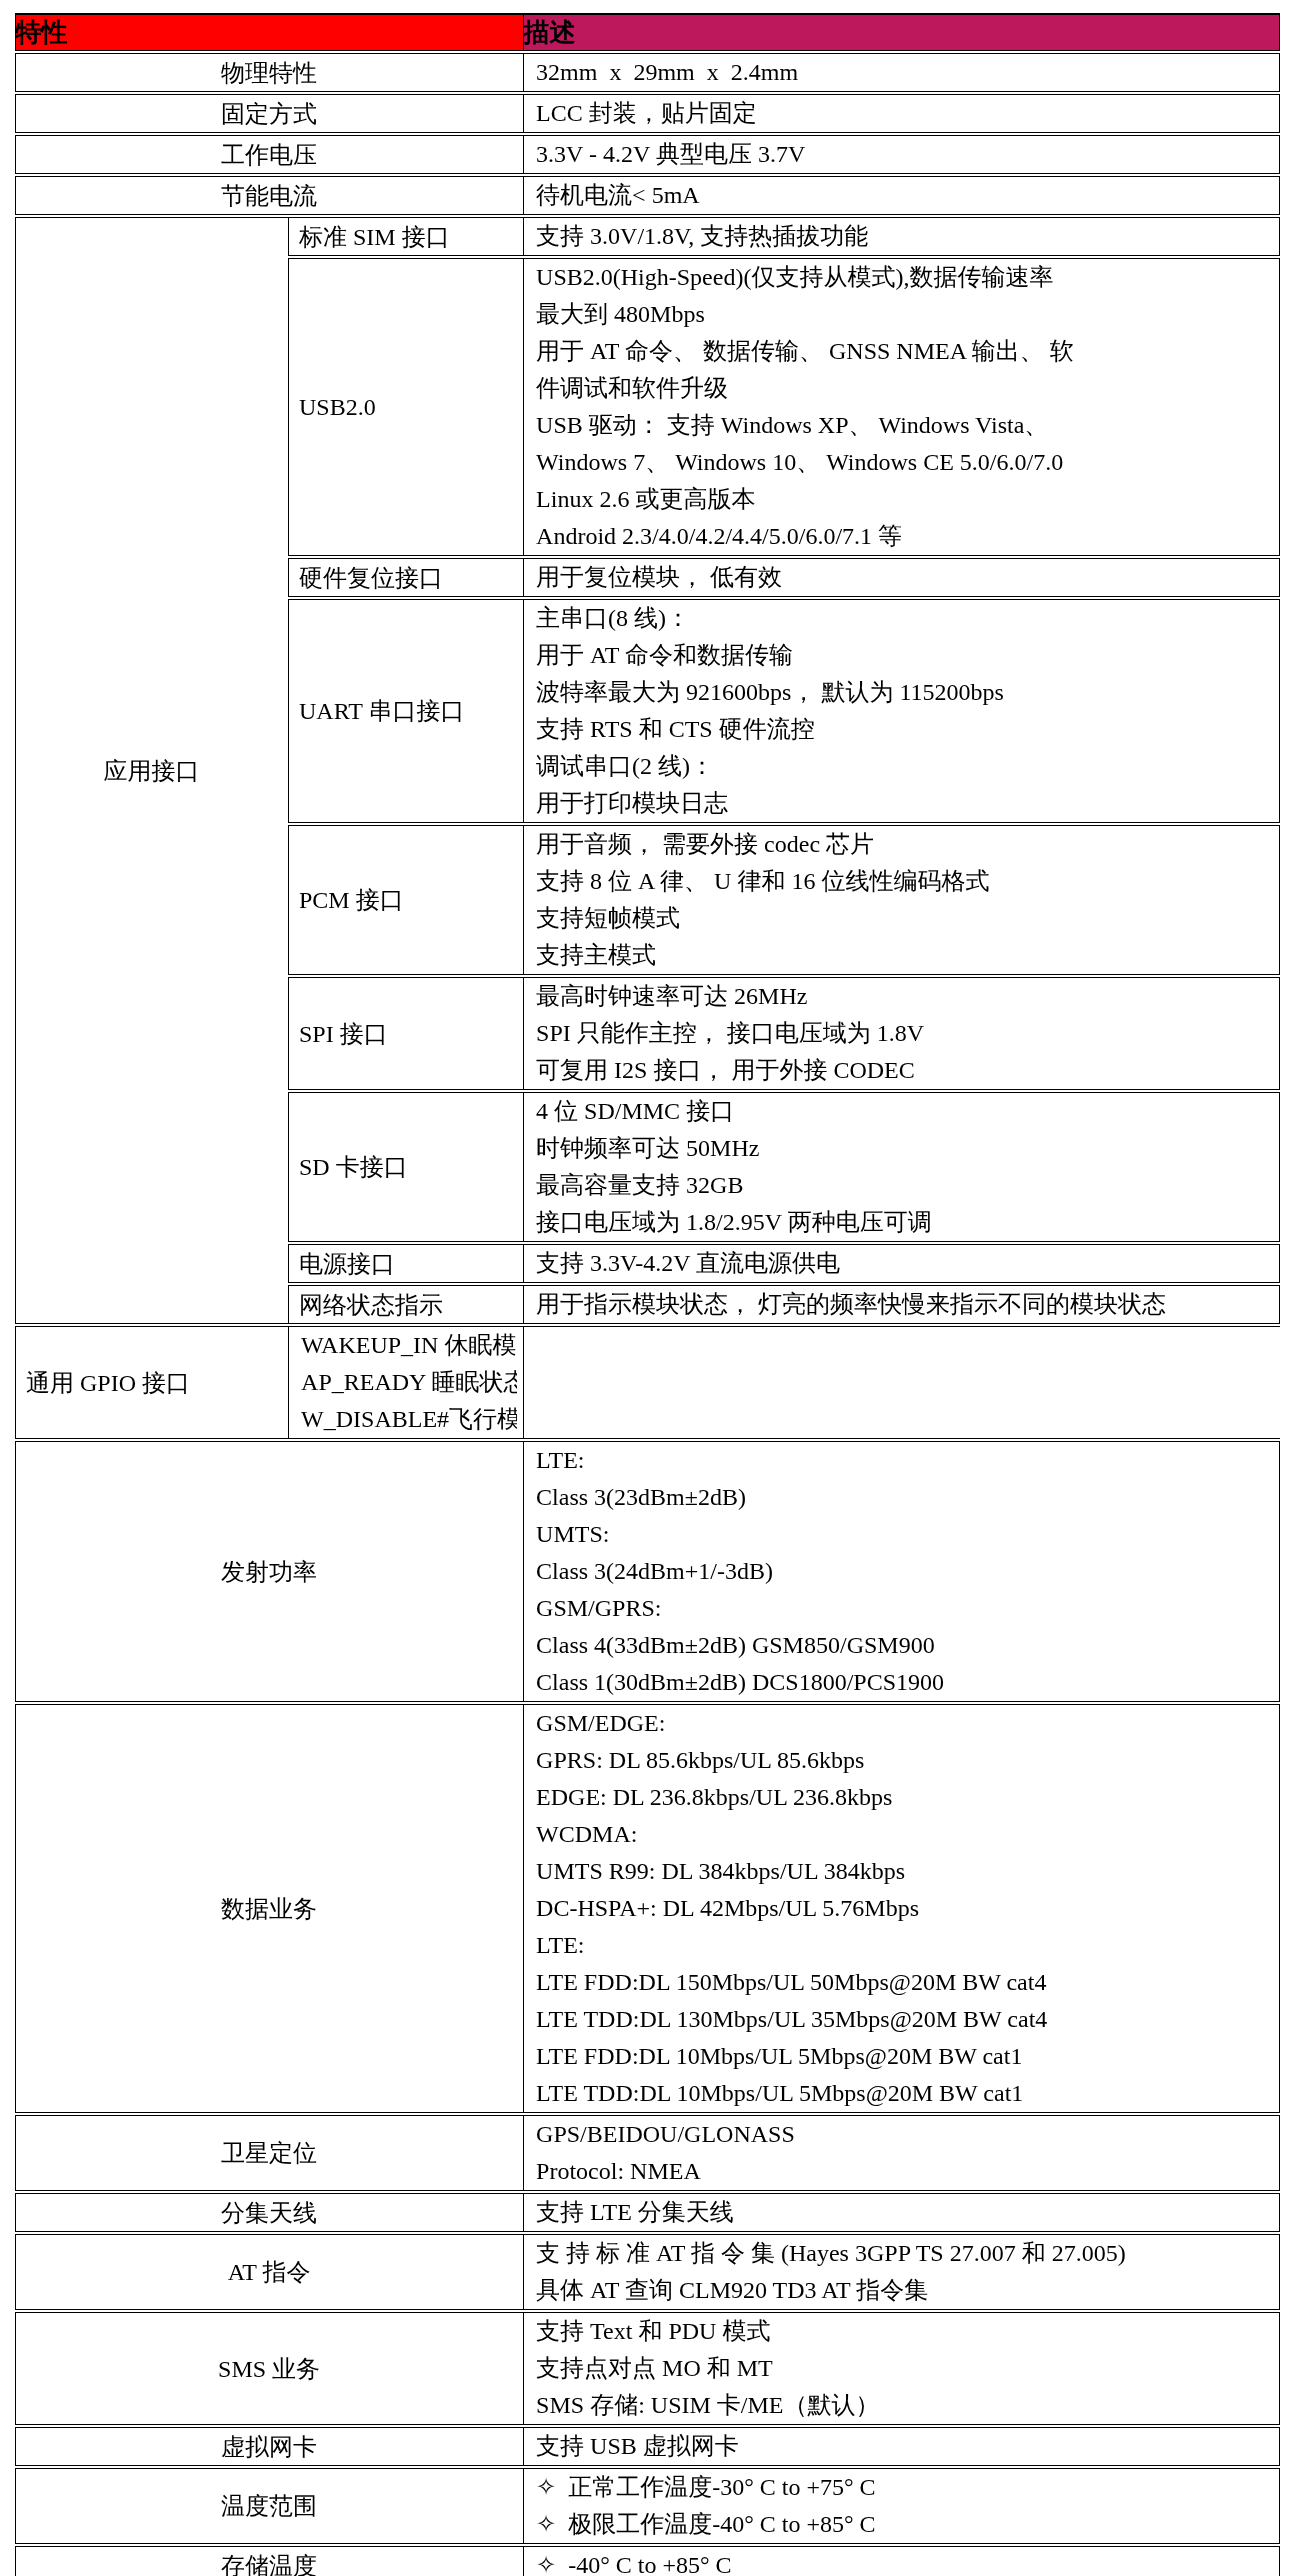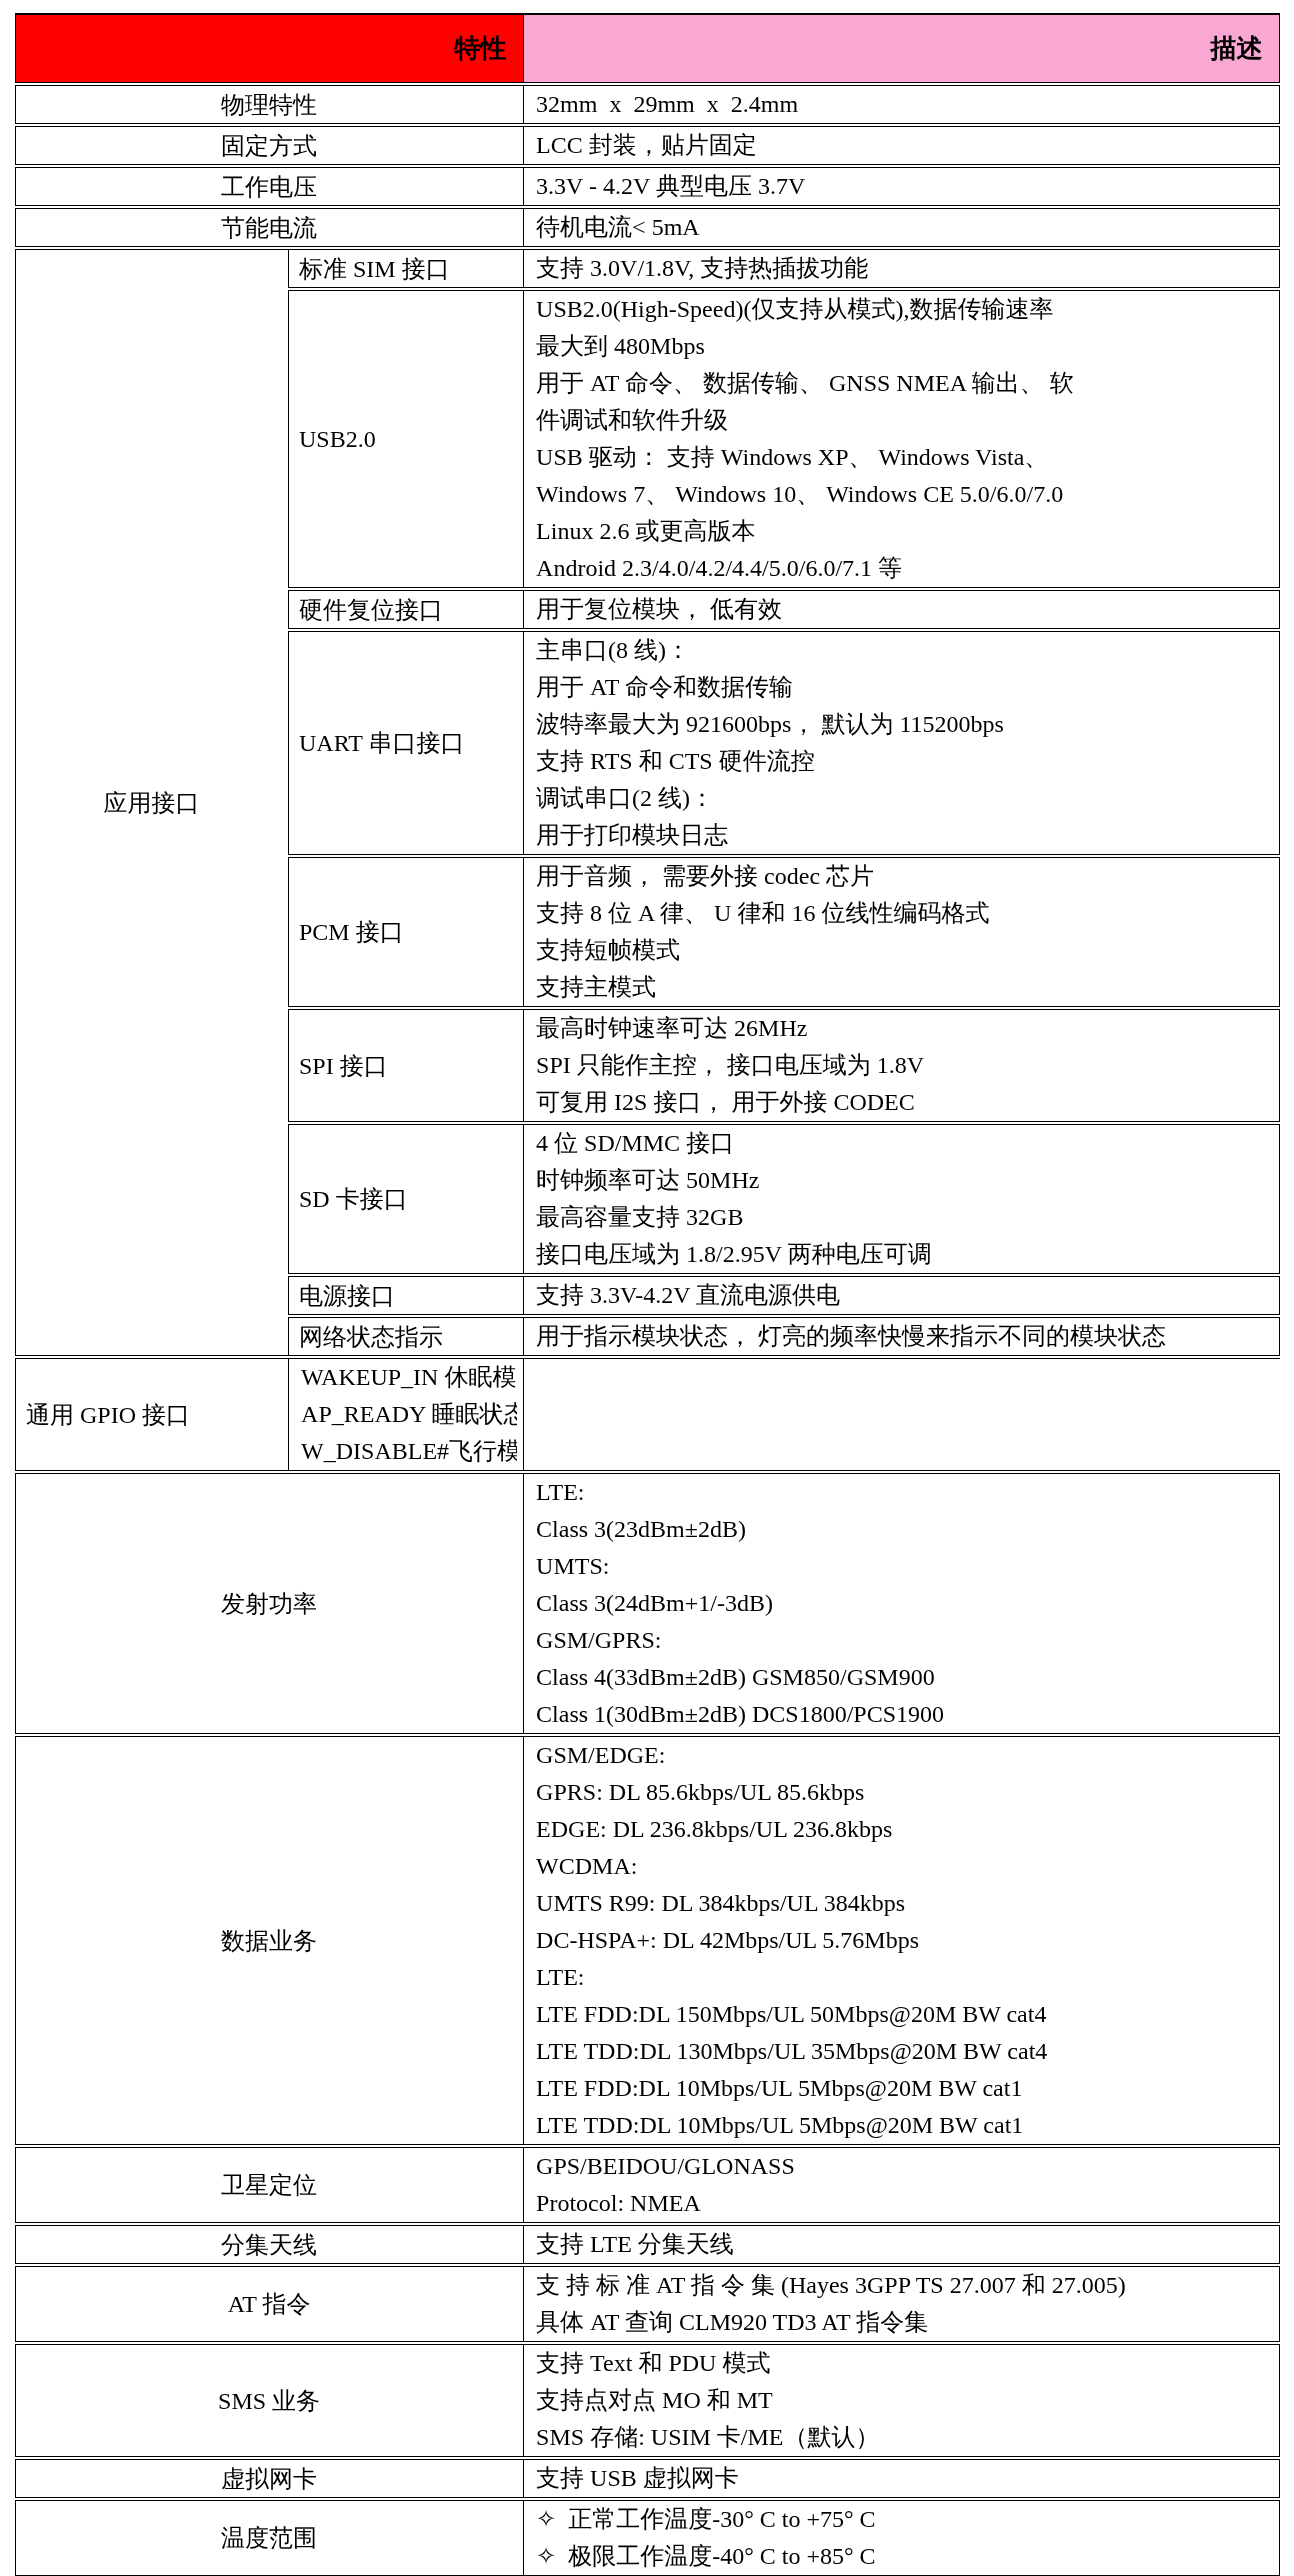--- a/index.html
+++ b/index.html
@@ -22,23 +22,23 @@
     border-bottom:4.2px double #000;
     vertical-align:middle;
     overflow:hidden;
   }
   table.spec tr.header-row th{
     border-top:2.1px solid #000;
     border-bottom:2.6px solid #000;
     background:#FF0000;
     font-weight:bold;
     font-size:26px;
-    text-align:right;
+    text-align:left;
     height:27px;
-    padding:16px;
+    padding:0;
   }
   table.spec{border-bottom:6.3px double #000;}
   td.feat{
     text-align:center;
     font-size:24px;
     padding:0;
   }
   td.group{
     text-align:center;
     font-size:24px;
@@ -66,21 +66,21 @@
 <div class="page">
   <table class="spec">
     <colgroup>
       <col style="width:273px">
       <col style="width:235px">
       <col style="width:756px">
     </colgroup>
     <thead>
       <tr class="header-row">
         <th colspan="2" style="background: rgb(255, 0, 0); color: rgb(0, 0, 0);">特性</th>
-        <th style="background: #f9a8d4; color: rgb(0, 0, 0);">描述</th>
+        <th style="background: #be185d; color: rgb(0, 0, 0);">描述</th>
       </tr>
     </thead>
     <tbody id="spec-body">
         <tr style="height: 37px;">
           <td class="feat" colspan="2">物理特性</td>
           <td class="desc">
             <div class="dline">32mm  x  29mm  x  2.4mm</div>
           </td>
         </tr>
         <tr style="height: 37px; font-family: Liberation Serif, serif;">

